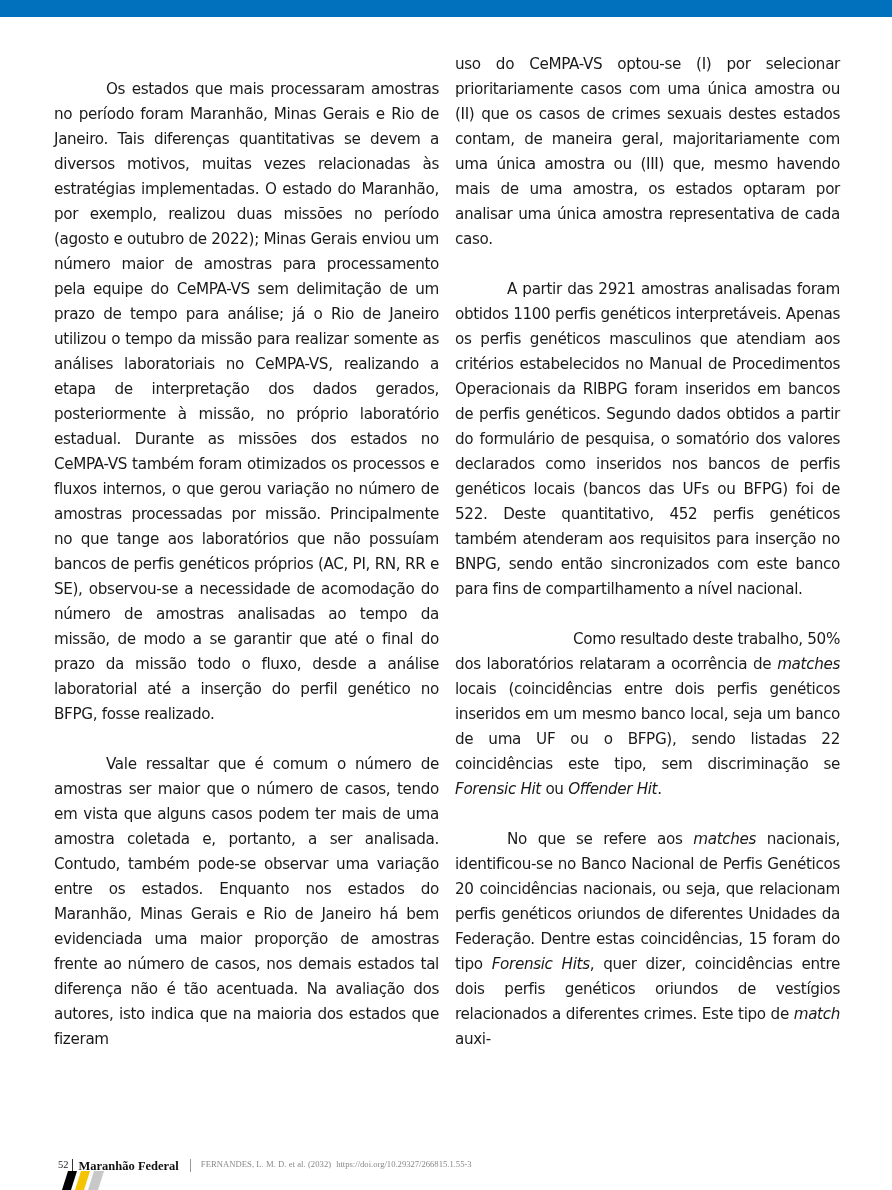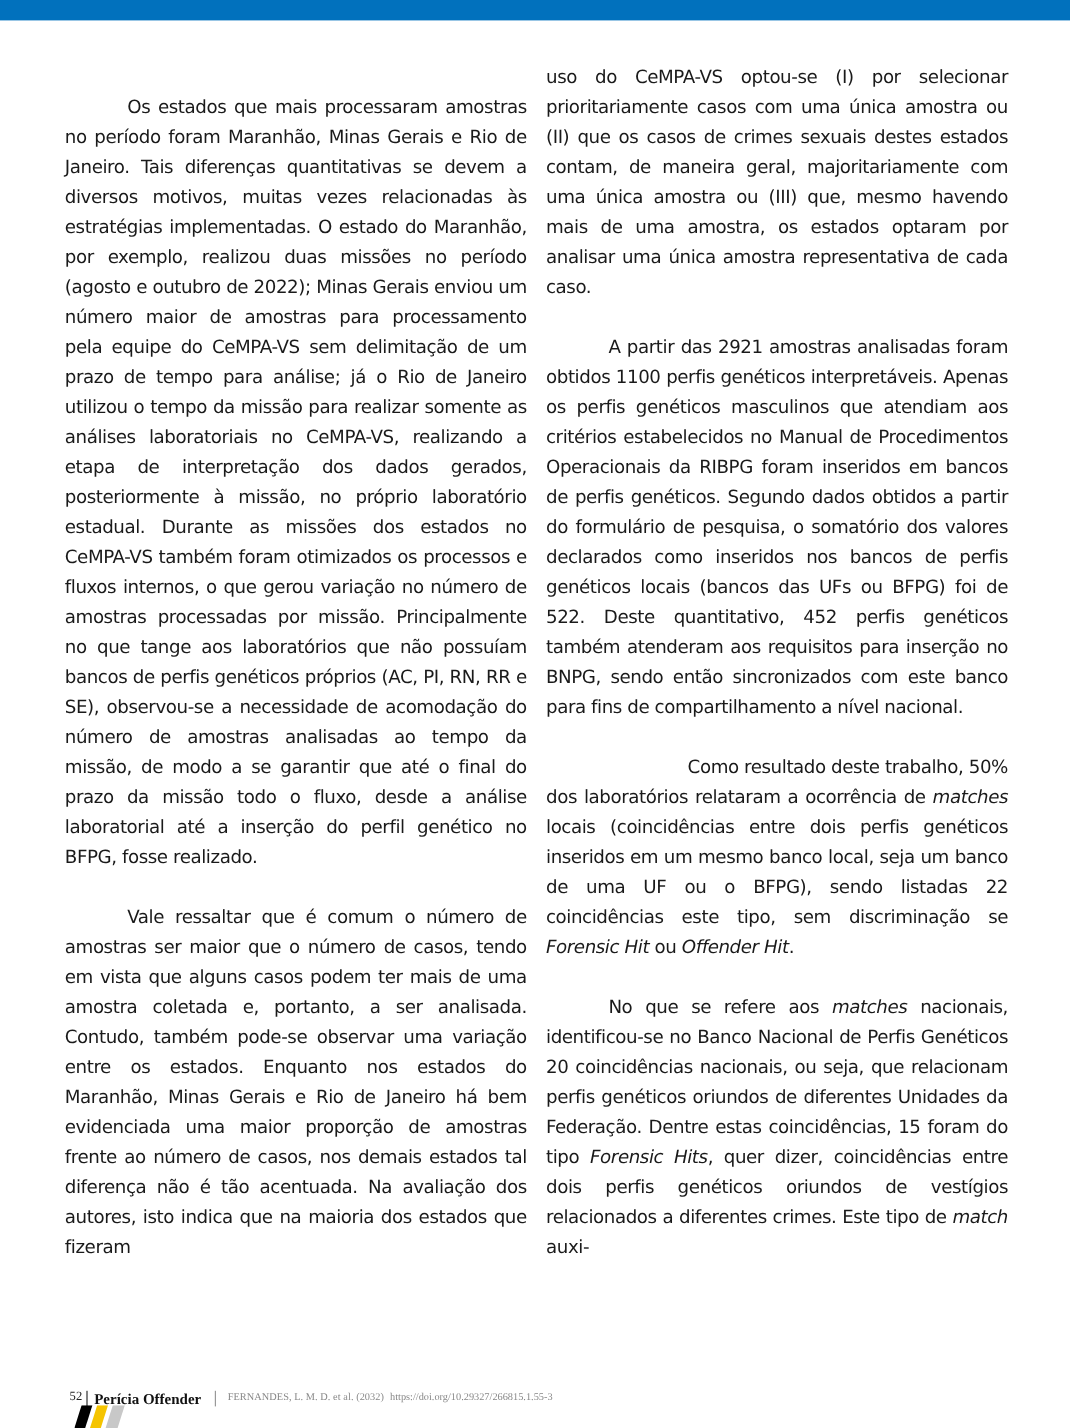--- a/index.html
+++ b/index.html
@@ -49,21 +49,21 @@
 <div class="col right">
   <p class="nojust-last">uso do CeMPA-VS optou-se (I) por selecionar prioritariamente casos com uma única amostra ou (II) que os casos de crimes sexuais destes estados contam, de maneira geral, majoritariamente com uma única amostra ou (III) que, mesmo havendo mais de uma amostra, os estados optaram por analisar uma única amostra representativa de cada caso.</p>
   <p class="indent">A partir das 2921 amostras analisadas foram obtidos 1100 perfis genéticos interpretáveis. Apenas os perfis genéticos masculinos que atendiam aos critérios estabelecidos no Manual de Procedimentos Operacionais da RIBPG foram inseridos em bancos de perfis genéticos. Segundo dados obtidos a partir do formulário de pesquisa, o somatório dos valores declarados como inseridos nos bancos de perfis genéticos locais (bancos das UFs ou BFPG) foi de 522. Deste quantitativo, 452 perfis genéticos também atenderam aos requisitos para inserção no BNPG, sendo então sincronizados com este banco para fins de compartilhamento a nível nacional.</p>
   <p class="indent-big"><span>Como resultado deste trabalho, 50% dos laboratórios relataram a ocorrência de </span><em>matches</em><span> locais (coincidências entre dois perfis genéticos inseridos em um mesmo banco local, seja um banco de uma UF ou o BFPG), sendo listadas 22 coincidências este tipo, sem discriminação se </span><em>Forensic Hit</em><span> ou </span><em>Offender Hit</em><span>.</span></p>
   <p class="indent last"><span>No que se refere aos </span><em>matches</em><span> nacionais, identificou-se no Banco Nacional de Perfis Genéticos 20 coincidências nacionais, ou seja, que relacionam perfis genéticos oriundos de diferentes Unidades da Federação. Dentre estas coincidências, 15 foram do tipo </span><em>Forensic Hits</em><span>, quer dizer, coincidências entre dois perfis genéticos oriundos de vestígios relacionados a diferentes crimes. Este tipo de </span><em>match</em><span> auxi-</span></p>
 </div>
 
 <div class="footer">
   <span class="pg">52</span>
   <span class="bar"></span>
-  <span class="journal">Perícia Offender</span>
+  <span class="journal">Maranhão Federal</span>
   <span class="bar2"></span>
   <span class="cite">FERNANDES, L. M. D. et al. (2032)</span>
   <span class="doi">https://doi.org/10.29327/266815.1.55-3</span>
 </div>
 
 <svg class="logo" viewBox="0 0 48 19">
   <polygon points="6,0 15,0 9,19 0,19" fill="#000000"></polygon>
   <polygon points="19,0 28,0 22,19 13,19" fill="#f5c400"></polygon>
   <polygon points="32,0 42,0 36,19 26,19" fill="#c8c8c8"></polygon>
 </svg>

